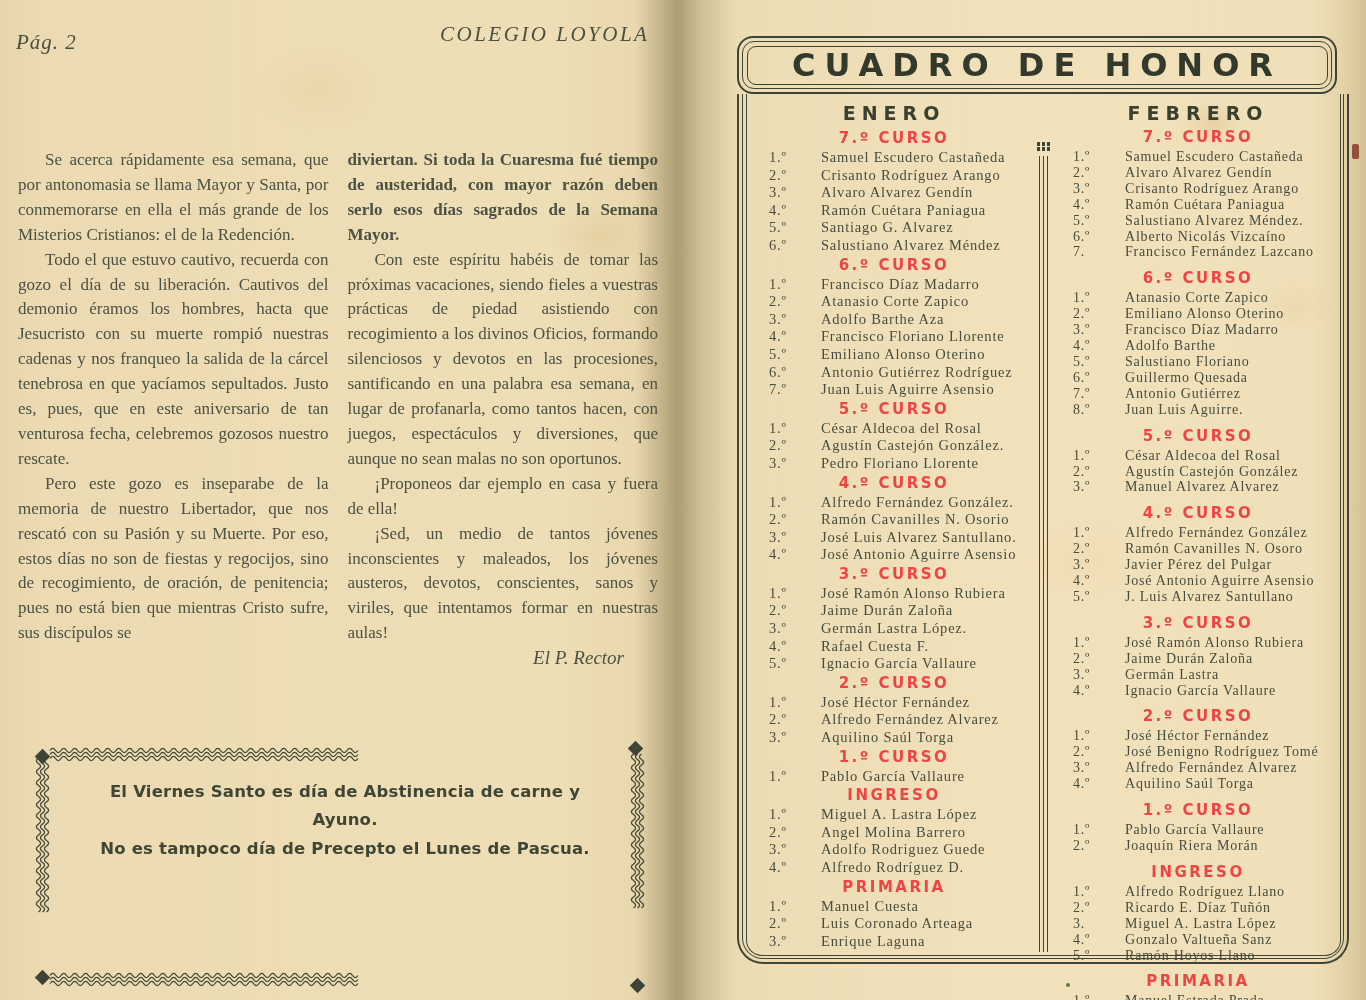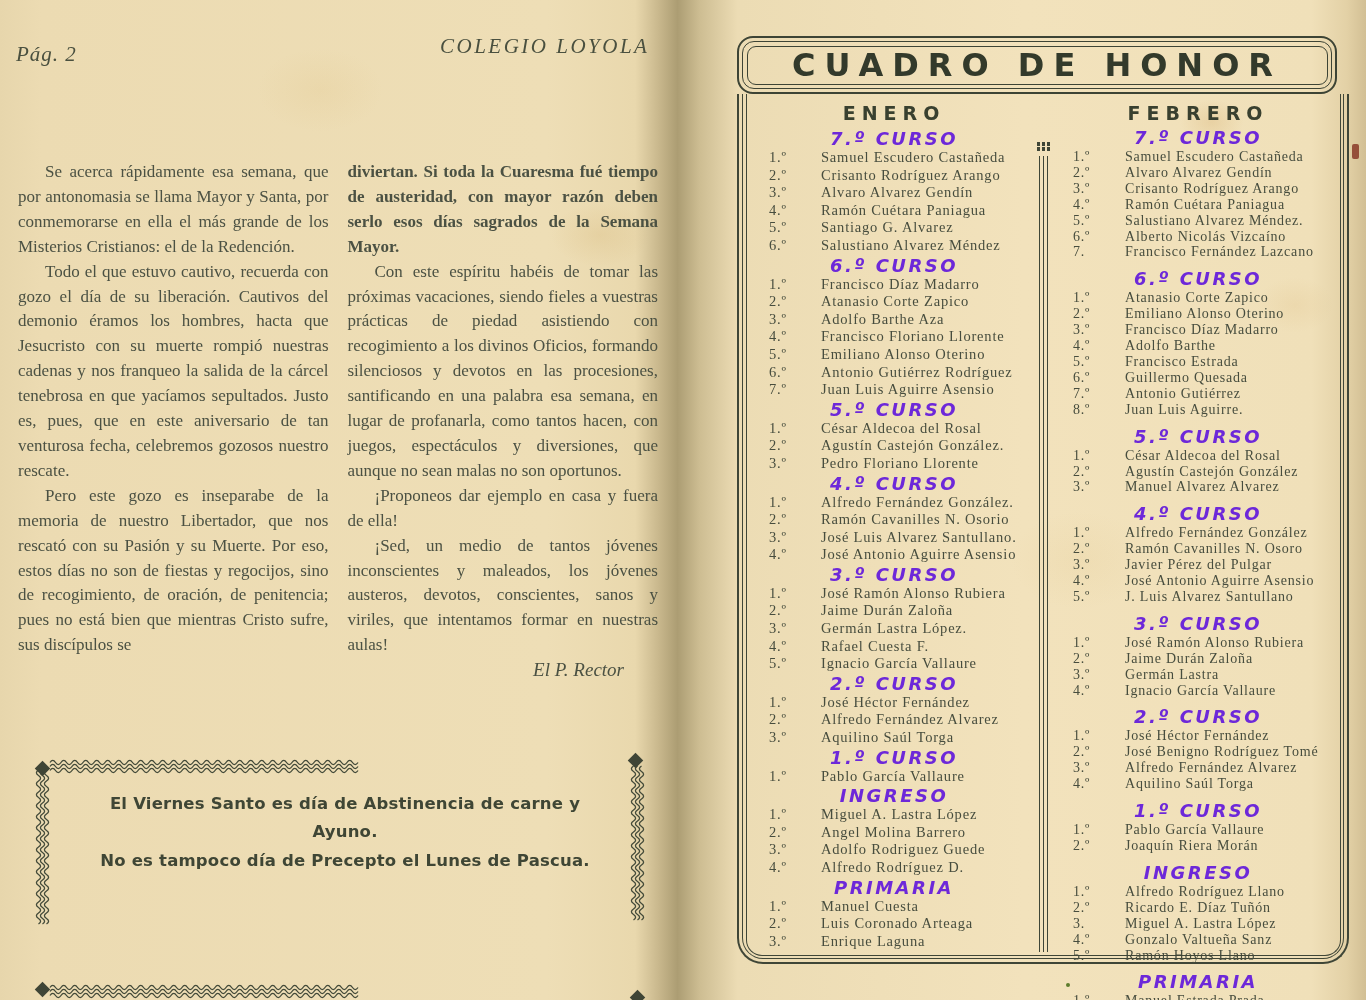--- a/index.html
+++ b/index.html
@@ -15,21 +15,21 @@
   .stains{position:absolute;inset:0;pointer-events:none;
     background:
       radial-gradient(70px 45px at 600px 235px, rgba(195,150,70,.14), transparent 70%),
       radial-gradient(45px 32px at 1212px 122px, rgba(195,140,60,.18), transparent 70%),
       radial-gradient(55px 40px at 1295px 305px, rgba(200,150,70,.10), transparent 70%),
       radial-gradient(90px 60px at 320px 90px, rgba(210,170,90,.10), transparent 70%),
       radial-gradient(100px 70px at 1080px 560px, rgba(205,165,85,.08), transparent 70%);
   }
 
   
-  .left-page{position:absolute;left:0;top:12px;width:660px;height:828px;}
+  .left-page{position:absolute;left:0;top:0;width:660px;height:828px;}
   .pag-label{position:absolute;left:16px;top:30px;font-style:italic;font-size:21px;letter-spacing:1px;color:#4a503f;}
   .colegio{position:absolute;left:440px;top:22px;font-style:italic;font-size:21px;letter-spacing:2.5px;color:#4a503f;}
   .main-title{position:absolute;left:30px;top:72px;width:580px;text-align:center;
     font-size:47px;font-weight:600;letter-spacing:15px;word-spacing:38px;color:#39402f;}
   .article{position:absolute;left:18px;top:148px;width:640px;display:flex;gap:19px;}
   .article .col{width:312px;font-size:17px;line-height:24.9px;text-align:justify;color:#4b5143;}
   .article p{margin:0;text-indent:27px;}
   .article p.noindent{text-indent:0;font-weight:bold;}
   .signature{margin-top:4px;text-align:right;padding-right:34px;font-style:italic;font-size:19px;text-indent:0 !important;}
 
@@ -74,21 +74,21 @@
     border-left:1.4px solid #3f4637;border-right:1.4px solid #3f4637;}
   .col-divider::before{content:'';position:absolute;left:50%;top:0;bottom:0;width:1.4px;background:#3f4637;}
   .divider-dots{position:absolute;left:calc(50% - 6px);top:48px;width:13px;height:9px;
     display:grid;grid-template-columns:repeat(3,1fr);grid-template-rows:repeat(2,1fr);gap:1.5px;}
   .divider-dots i{background:#3f4637;display:block;}
   .columns-host{position:absolute;inset:0;display:flex;}
   .month-column{width:50%;box-sizing:border-box;padding:8px 14px 12px 20px;}
   .month-heading{text-align:center;font-family:"DejaVu Sans",sans-serif;font-weight:700;
     font-size:19px;letter-spacing:6px;color:#39402f;height:26px;}
   .sec-heading{text-align:center;font-family:"DejaVu Sans",sans-serif;font-weight:700;
-    font-size:18px;letter-spacing:2.5px;color:#6d28d9;font-style:italic;}
+    font-size:15px;letter-spacing:2.5px;color:#ef4444;}
   .item{display:grid;grid-template-columns:40px 1fr;column-gap:12px;padding-left:10px;
     letter-spacing:.8px;color:#474d3e;}
   .rank{text-align:left;}
   
   .col-0 .section{margin-top:1px;}
   .col-0 .sec-heading{line-height:19px;margin:1px 0;}
   .col-0 .item{font-size:14.5px;line-height:17.6px;}
   
   .col-1 .section{margin-top:9px;}
   .col-1 .section:first-child{margin-top:0;}
@@ -384,21 +384,21 @@
               <div class="item">
                 <span class="rank">3.º</span>
                 <span class="name">Francisco Díaz Madarro</span>
               </div>
               <div class="item">
                 <span class="rank">4.º</span>
                 <span class="name">Adolfo Barthe</span>
               </div>
               <div class="item">
                 <span class="rank">5.º</span>
-                <span class="name">Francisco Estrada</span>
+                <span class="name">Salustiano Floriano</span>
               </div>
               <div class="item">
                 <span class="rank">6.º</span>
                 <span class="name">Guillermo Quesada</span>
               </div>
               <div class="item">
                 <span class="rank">7.º</span>
                 <span class="name">Antonio Gutiérrez</span>
               </div>
               <div class="item">

